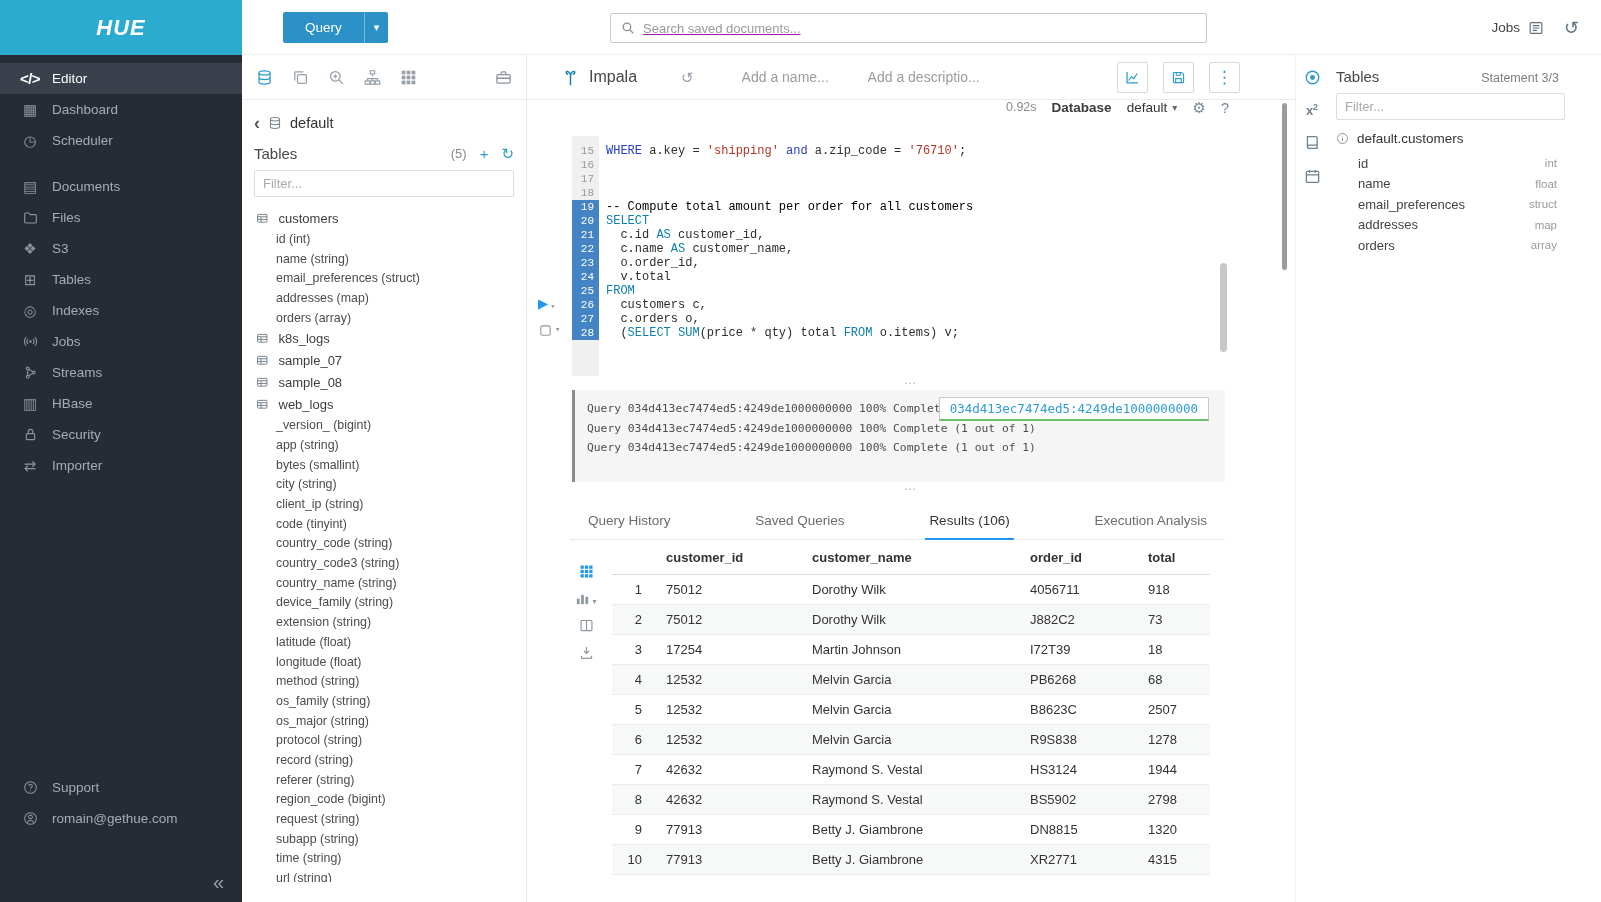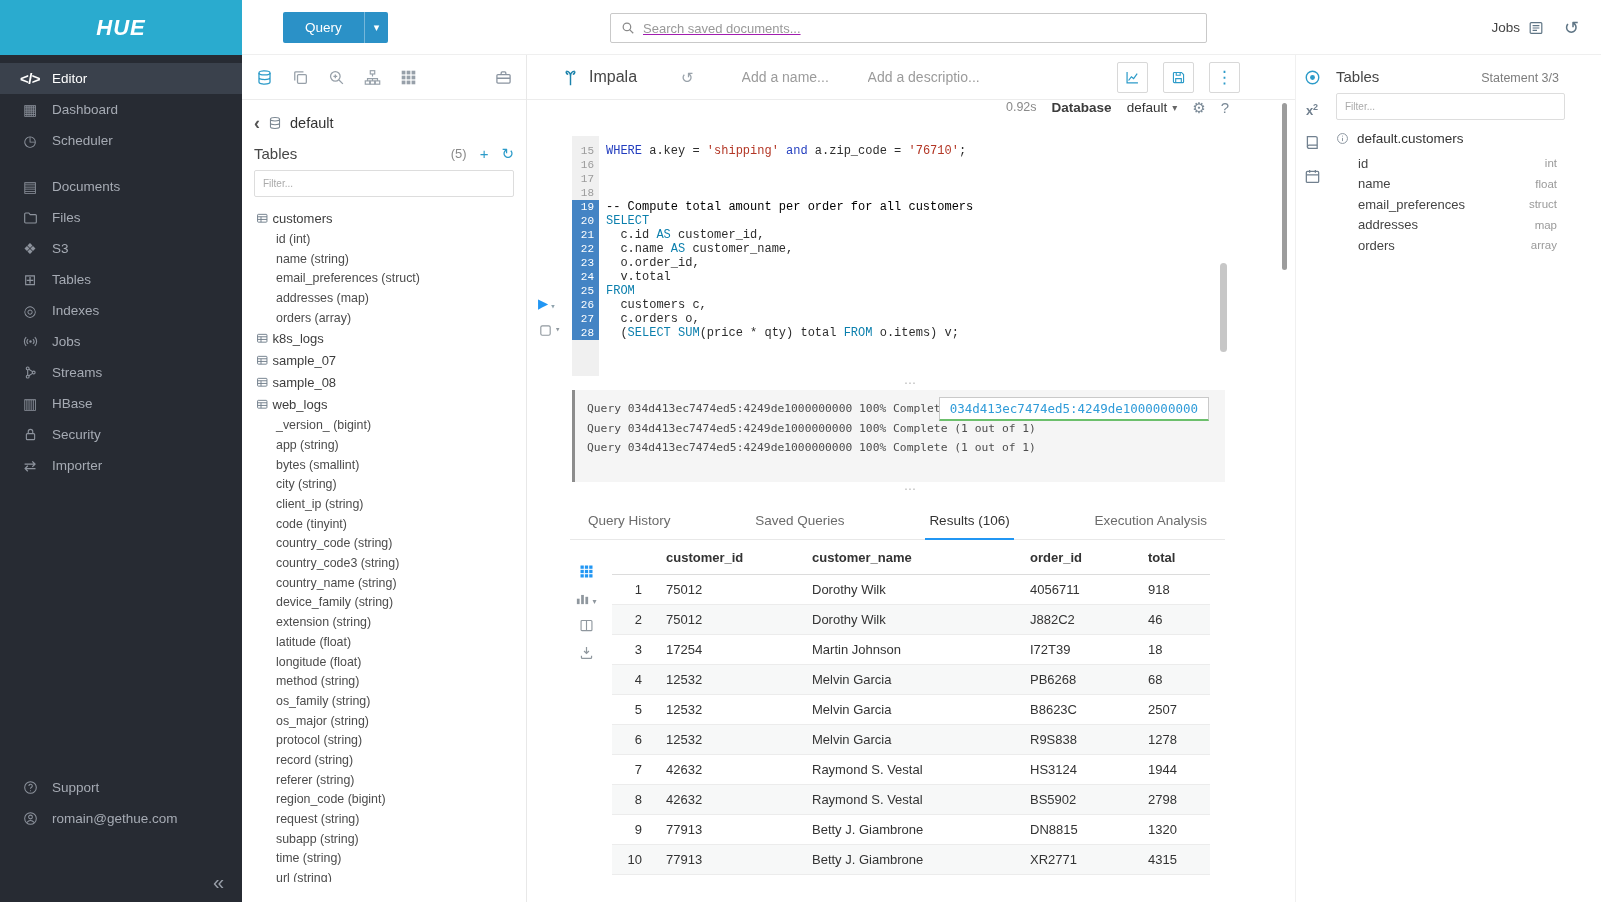--- a/index.html
+++ b/index.html
@@ -45,24 +45,24 @@
 .src-btn.active{color:#2c9bc9;}
 .toolbox{margin-left:auto;color:#8a94a0;font-size:17px;cursor:pointer;}
 .breadcrumb{display:flex;align-items:center;gap:8px;padding:14px 12px 0 12px;font-size:14.5px;color:#333;}
 .back-ic{font-size:18px;color:#555;font-weight:bold;cursor:pointer;}
 .bc-db-ic{font-size:14px;color:#7a8691;}
 .tables-hdr{display:flex;align-items:center;padding:13px 12px 6px 12px;}
 .tables-title{font-size:15px;color:#464646;}
 .tables-count{margin-left:auto;font-size:13px;color:#8a8a8a;}
 .hdr-btn{color:#2c9bc9;cursor:pointer;margin-left:13px;font-size:15px;}
 .filter-box{margin:2px 12px 6px 12px;}
-.filter-box input,.ra-filter input{width:100%;height:27px;border:1px solid #ddd;border-radius:2px;padding:9px 8px;font-size:10px;font-family:inherit;outline:none;color:#333;}
+.filter-box input,.ra-filter input{width:100%;height:27px;border:1px solid #ddd;border-radius:2px;padding:9px 8px;font-size:13px;font-family:inherit;outline:none;color:#333;}
 .filter-box input::placeholder,.ra-filter input::placeholder{color:#aaa;}
 .table-tree{padding:4px 0 0 14px;overflow:hidden;height:calc(100% - 168px);}
-.tree-table{display:flex;align-items:center;gap:4px;height:22px;font-size:13px;color:#3d3d3d;cursor:pointer;}
+.tree-table{display:flex;align-items:center;gap:10px;height:22px;font-size:13px;color:#3d3d3d;cursor:pointer;}
 .tree-ic{color:#6f7d8a;font-size:12.5px;}
 .tree-col{height:19.7px;padding-left:20px;font-size:12.4px;color:#4c4c4c;display:flex;align-items:center;cursor:pointer;white-space:nowrap;}
 
 
 .main{position:absolute;left:527px;top:55px;width:768px;bottom:0;background:#fff;overflow:hidden;}
 .editor-hdr{height:45px;border-bottom:1px solid #ececec;display:flex;align-items:center;padding-left:34px;}
 .engine{display:flex;align-items:center;gap:9px;}
 .impala-ic{color:#1b82ab;font-size:19px;}
 .engine-name{font-size:16px;color:#464646;}
 .hdr-history{margin-left:44px;color:#9aa3ab;font-size:15px;cursor:pointer;}
@@ -625,21 +625,21 @@
               <td>75012</td>
               <td>Dorothy Wilk</td>
               <td>4056711</td>
               <td>918</td>
             </tr>
             <tr>
               <td class="rownum">2</td>
               <td>75012</td>
               <td>Dorothy Wilk</td>
               <td>J882C2</td>
-              <td>46</td>
+              <td>73</td>
             </tr>
             <tr>
               <td class="rownum">3</td>
               <td>17254</td>
               <td>Martin Johnson</td>
               <td>I72T39</td>
               <td>18</td>
             </tr>
             <tr>
               <td class="rownum">4</td>

